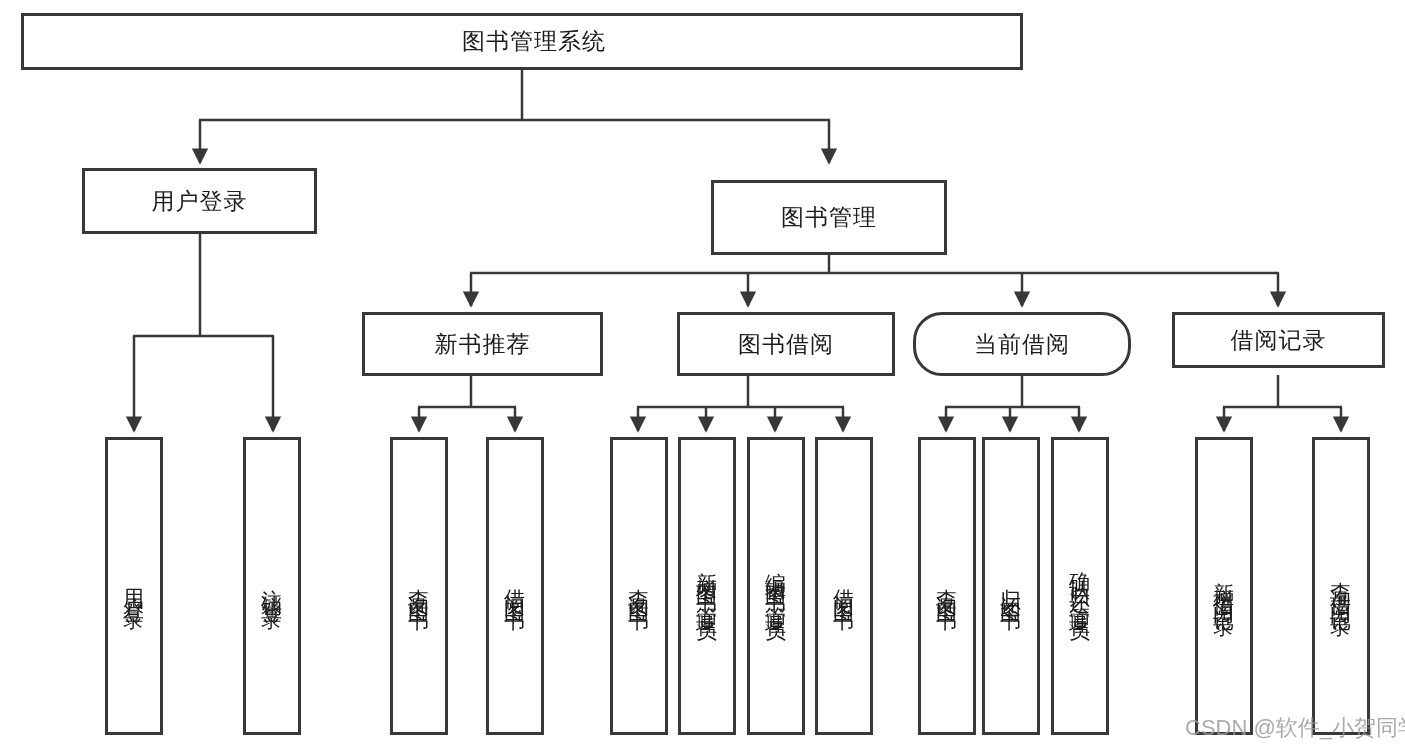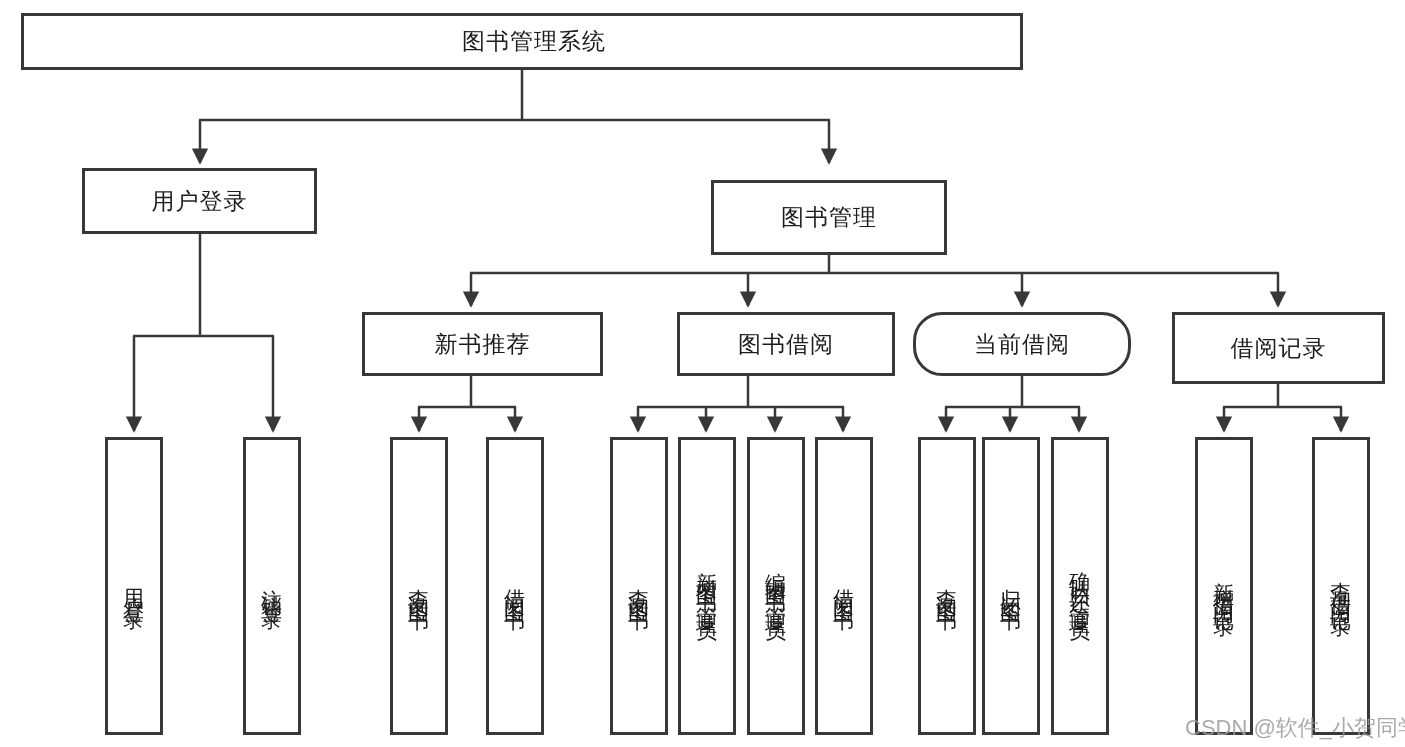--- a/index.html
+++ b/index.html
@@ -19,21 +19,21 @@
     font-size:21px;letter-spacing:7px;line-height:1;
     top:437px;width:58px;height:298px;
   }
   
   #n-root  {left:21px;  top:13px;  width:1002px; height:57px;padding-left:24px;}
   #n-login {left:82px;  top:168px; width:235px;  height:66px;}
   #n-mgmt  {left:711px; top:152px; width:236px;  height:75px;margin-top:28px;}
   #n-rec   {left:362px; top:312px; width:241px;  height:64px;}
   #n-borrow{left:639px; top:312px; width:218px;  height:64px;margin-left:38px;}
   #n-cur   {left:913px; top:312px; width:218px;  height:64px;border-radius:29px;}
-  #n-hist  {left:1172px;top:312px; width:213px;  height:72px;}
+  #n-hist  {left:1172px;top:312px; width:213px;  height:56px;}
   
   #l-1a{left:105px;} #l-1b{left:243px;}
   #l-2a{left:390px;} #l-2b{left:486px;}
   #l-3a{left:610px;} #l-3b{left:678px;} #l-3c{left:747px;} #l-3d{left:815px;}
   #l-4a{left:918px;} #l-4b{left:982px;} #l-4c{left:1051px;}
   #l-5a{left:1195px;} #l-5b{left:1312px;}
   .watermark{
     position:absolute;left:1185px;top:713px;z-index:3;
     font-size:22px;color:rgba(155,155,155,0.85);white-space:nowrap;
   }

